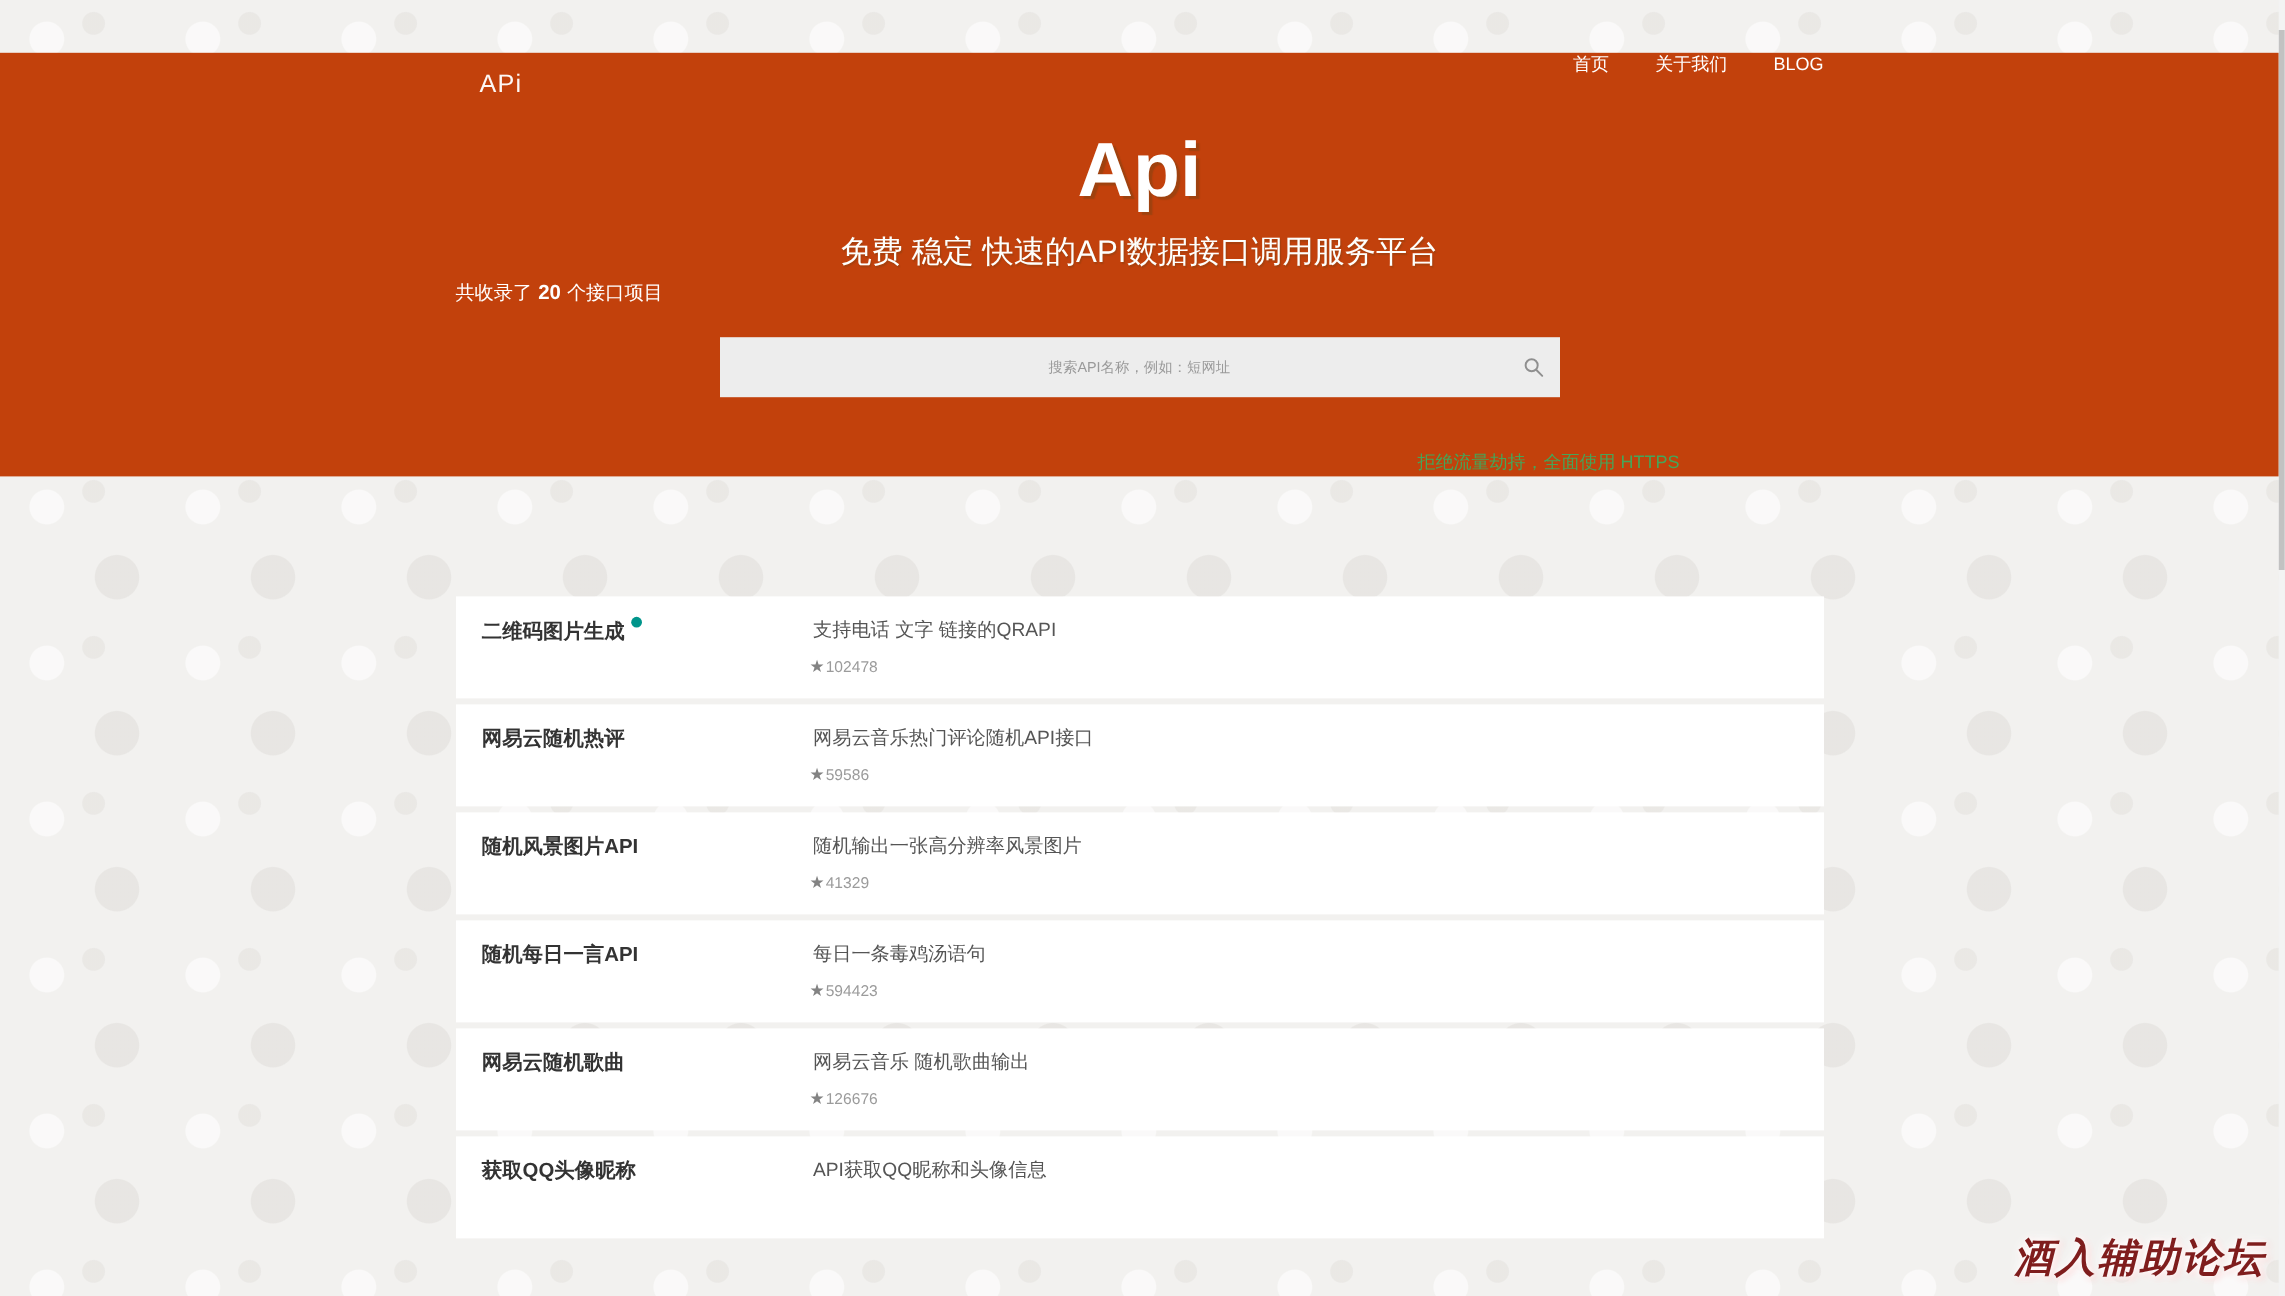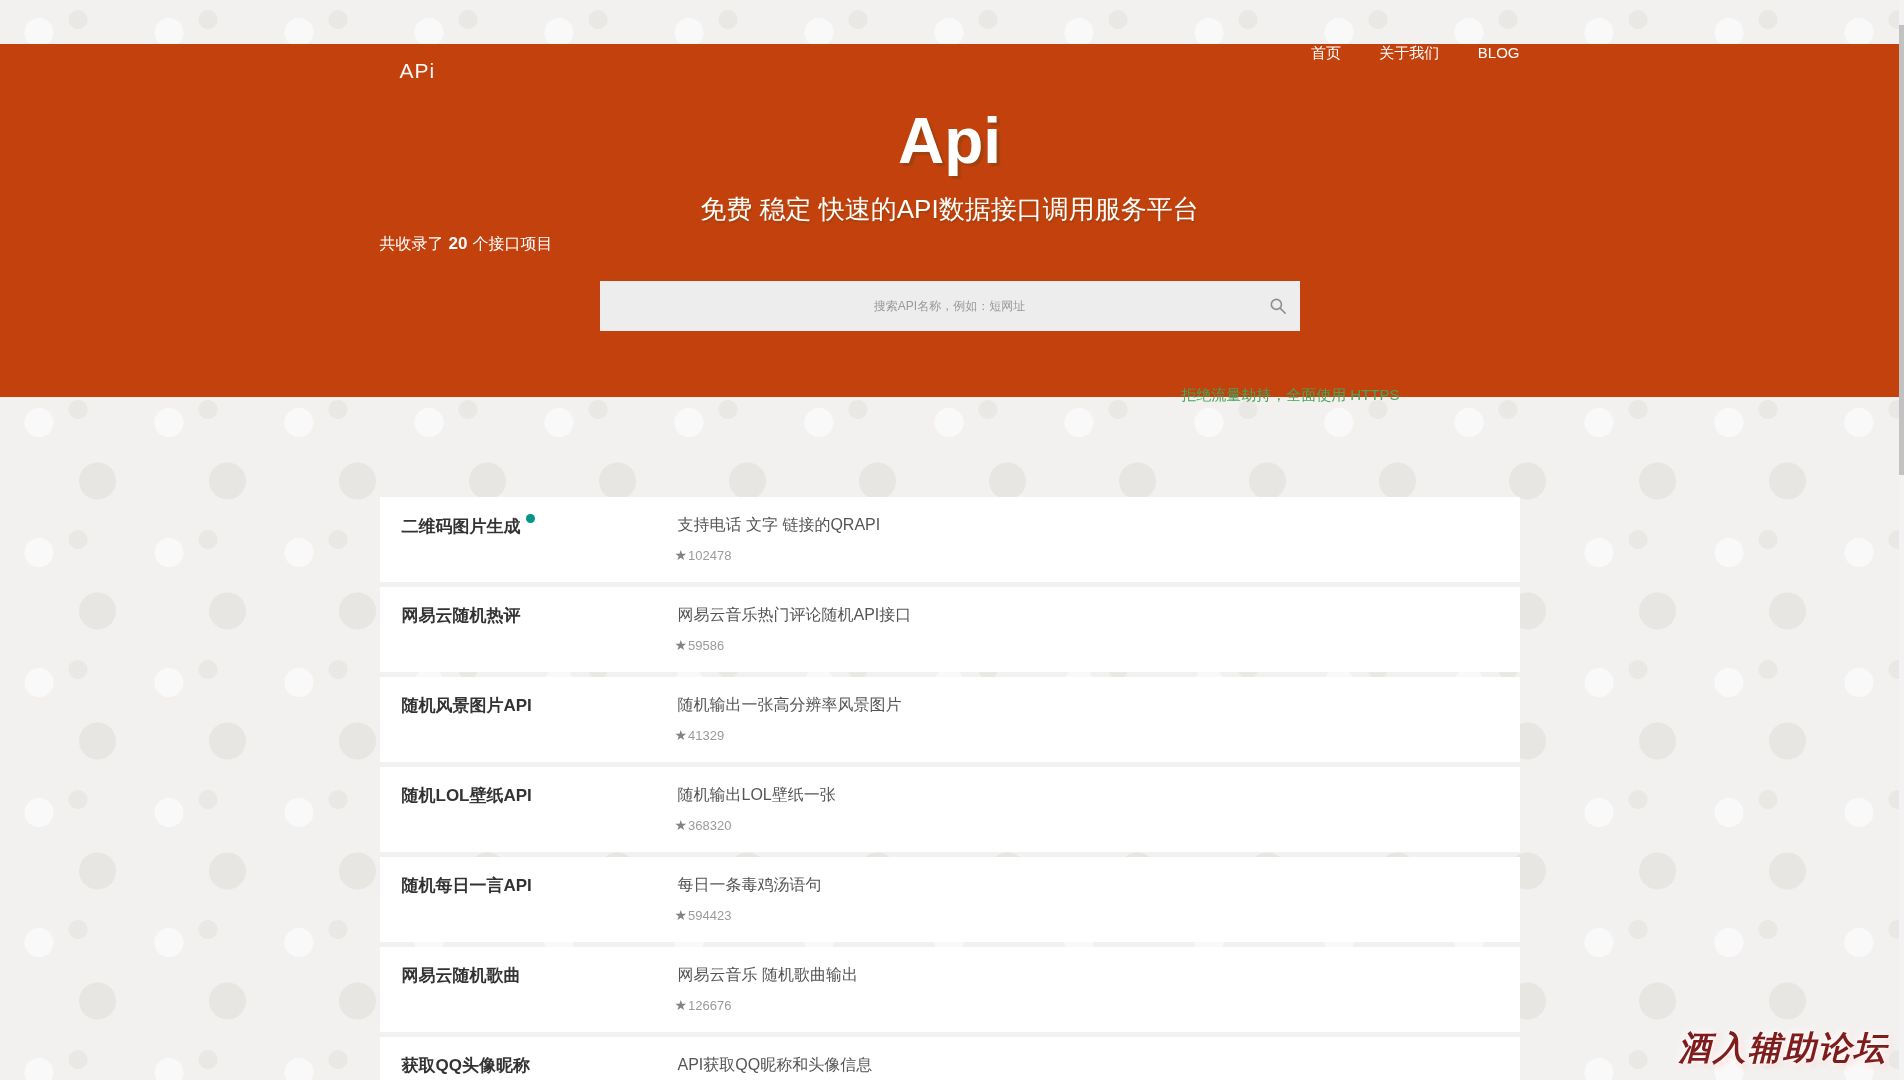--- a/index.html
+++ b/index.html
@@ -70,21 +70,21 @@
     text-align: center; font-size: 12px; color: #555;
     font-family: "Liberation Sans", "DejaVu Sans", sans-serif;
   }
   .search-input::placeholder { color: #9a9a9a; opacity: 1; }
   .search-icon {
     position: absolute; right: 13px; top: 16px; width: 18px; height: 18px;
     cursor: pointer;
   }
 
   
-  .notice-row { position: absolute; top: 386px; left: 0; width: 1659px; }
+  .notice-row { position: absolute; top: 376px; left: 0; width: 1659px; }
   .notice {
     display: block; text-align: right;
     color: #45a559; font-size: 15px; text-decoration: none; cursor: pointer;
   }
 
   
   .list-wrap { position: absolute; top: 497px; left: 0; width: 1899px; }
   .api-row {
     position: relative; height: 85px; margin-bottom: 5px;
     background: #ffffff; cursor: pointer; text-align: right;
@@ -175,25 +175,20 @@
     <span class="api-desc">网易云音乐热门评论随机API接口</span>
     <span class="api-stars"><span class="star-glyph">★</span><span class="star-num">59586</span></span>
   </div>
 
   <div class="api-row">
     <span class="api-name"><span class="name-text">随机风景图片API</span></span>
     <span class="api-desc">随机输出一张高分辨率风景图片</span>
     <span class="api-stars"><span class="star-glyph">★</span><span class="star-num">41329</span></span>
   </div>
 
-  <div class="api-row">
-    <span class="api-name"><span class="name-text">随机LOL壁纸API</span></span>
-    <span class="api-desc">随机输出LOL壁纸一张</span>
-    <span class="api-stars"><span class="star-glyph">★</span><span class="star-num">368320</span></span>
-  </div>
 
   <div class="api-row">
     <span class="api-name"><span class="name-text">随机每日一言API</span></span>
     <span class="api-desc">每日一条毒鸡汤语句</span>
     <span class="api-stars"><span class="star-glyph">★</span><span class="star-num">594423</span></span>
   </div>
 
   <div class="api-row">
     <span class="api-name"><span class="name-text">网易云随机歌曲</span></span>
     <span class="api-desc">网易云音乐 随机歌曲输出</span>

